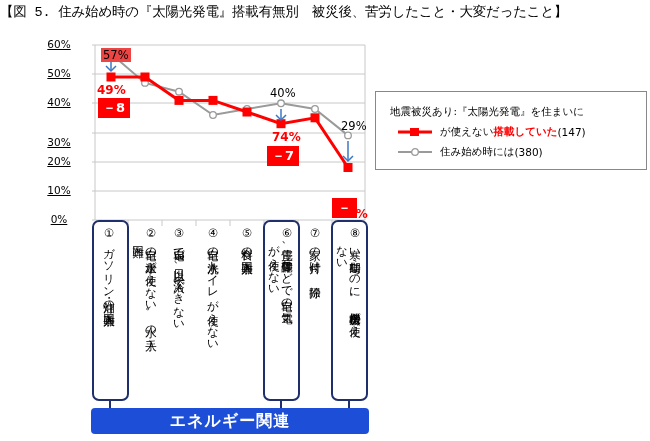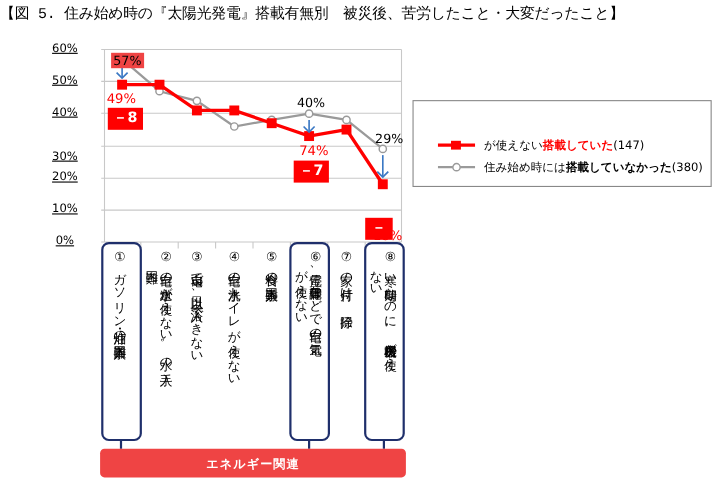--- a/index.html
+++ b/index.html
@@ -1,30 +1,30 @@
 <!DOCTYPE html>
 <html><head>
 <meta charset="utf-8">
 <style>
   html,body{margin:0;padding:0;background:#fff;}
   body{width:650px;height:441px;position:relative;overflow:hidden;font-family:"DejaVu Sans","Liberation Sans",sans-serif;color:#000;}
   .title{position:absolute;left:0;top:3px;font-size:13.5px;white-space:nowrap;letter-spacing:-0.2px;font-family:Liberation Mono, monospace;}
   svg{position:absolute;left:0;top:0;}
   .cat{position:absolute;top:226px;writing-mode:vertical-rl;font-size:11.5px;line-height:13px;color:#000;white-space:pre;}
   .hbox{position:absolute;top:220px;border:2.5px solid #1f2f6b;border-radius:7px;box-sizing:border-box;}
-  .navy{position:absolute;left:91px;top:408px;width:278px;height:26px;background:#ef4444;border-radius:4px;color:#fff;font-weight:bold;font-size:11px;display:flex;align-items:center;justify-content:center;letter-spacing:1px;}
+  .navy{position:absolute;left:91px;top:408px;width:278px;height:26px;background:#1d4ed8;border-radius:4px;color:#fff;font-weight:bold;font-size:16px;display:flex;align-items:center;justify-content:center;letter-spacing:1px;}
   .legend{position:absolute;left:375px;top:91px;width:272px;height:79px;border:1px solid #888;box-sizing:border-box;font-size:10.5px;}
   .legend .hdr{position:absolute;left:14px;top:13px;white-space:nowrap;}
   .legend .row{position:absolute;left:22px;white-space:nowrap;display:flex;align-items:center;}
   .legend .row .sw{width:34px;height:10px;position:relative;margin-right:8px;}
   .red{color:#ff0000;font-weight:bold;}
   .bold{font-weight:bold;}
   .ytick{position:absolute;left:34px;width:50px;text-align:center;font-size:10.5px;text-decoration:underline;}
   .dlabel{position:absolute;font-size:11.5px;}
-  .rlabel{position:absolute;font-size:12px;font-weight:normal;color:#ff0000;}
+  .rlabel{position:absolute;font-size:12px;font-weight:bold;color:#ff0000;}
   .dbox{position:absolute;background:#ff0000;color:#fff;font-weight:bold;font-size:13px;text-align:center;line-height:20px;height:20px;}
 </style>
 </head>
 <body>
 
 <div class="title">【図 5. 住み始め時の『太陽光発電』搭載有無別　被災後、苦労したこと・大変だったこと】</div>
 
 <div class="ytick" style="top:38px">60%</div>
 <div class="ytick" style="top:67px">50%</div>
 <div class="ytick" style="top:96px">40%</div>
@@ -117,35 +117,35 @@
 <div class="cat" style="left:240px;">⑤食料の入手困難</div>
 <div class="cat" style="left:267px;">⑥停電、計画停電などで自宅の電気
 　が使えない</div>
 <div class="cat" style="left:308px;">⑦家の片付け、掃除</div>
 <div class="cat" style="left:335px;">⑧寒い時期なのに、暖房機器が使え
 　ない</div>
 
 <div class="navy">エネルギー関連</div>
 
 <div class="legend">
+  <div class="hdr">地震被災あり:『太陽光発電』を住まいに</div>
   <div class="row" style="top:33px;">
     <span class="sw">
       <svg width="34" height="10" style="position:static">
           <line x1="0" y1="5" x2="34" y2="5" stroke="#ff0000" stroke-width="3"></line>
           <rect x="12" y="1" width="9" height="8" fill="#ff0000"></rect>
         </svg>
     </span>
     <span>が使えない</span>
       <span class="red">搭載していた</span>
       <span>(147)</span>
   </div>
   <div class="row" style="top:53px;">
     <span class="sw">
       <svg width="34" height="10" style="position:static">
           <line x1="0" y1="5" x2="34" y2="5" stroke="#9a9a9a" stroke-width="2"></line>
           <circle cx="17" cy="5" r="3.3" fill="#fff" stroke="#9a9a9a" stroke-width="1.3"></circle>
         </svg>
     </span>
     <span>住み始め時には</span>
-      <span class="bold">搭載していなかった</span>
       <span>(380)</span>
   </div>
 </div>
 
 </body></html>

